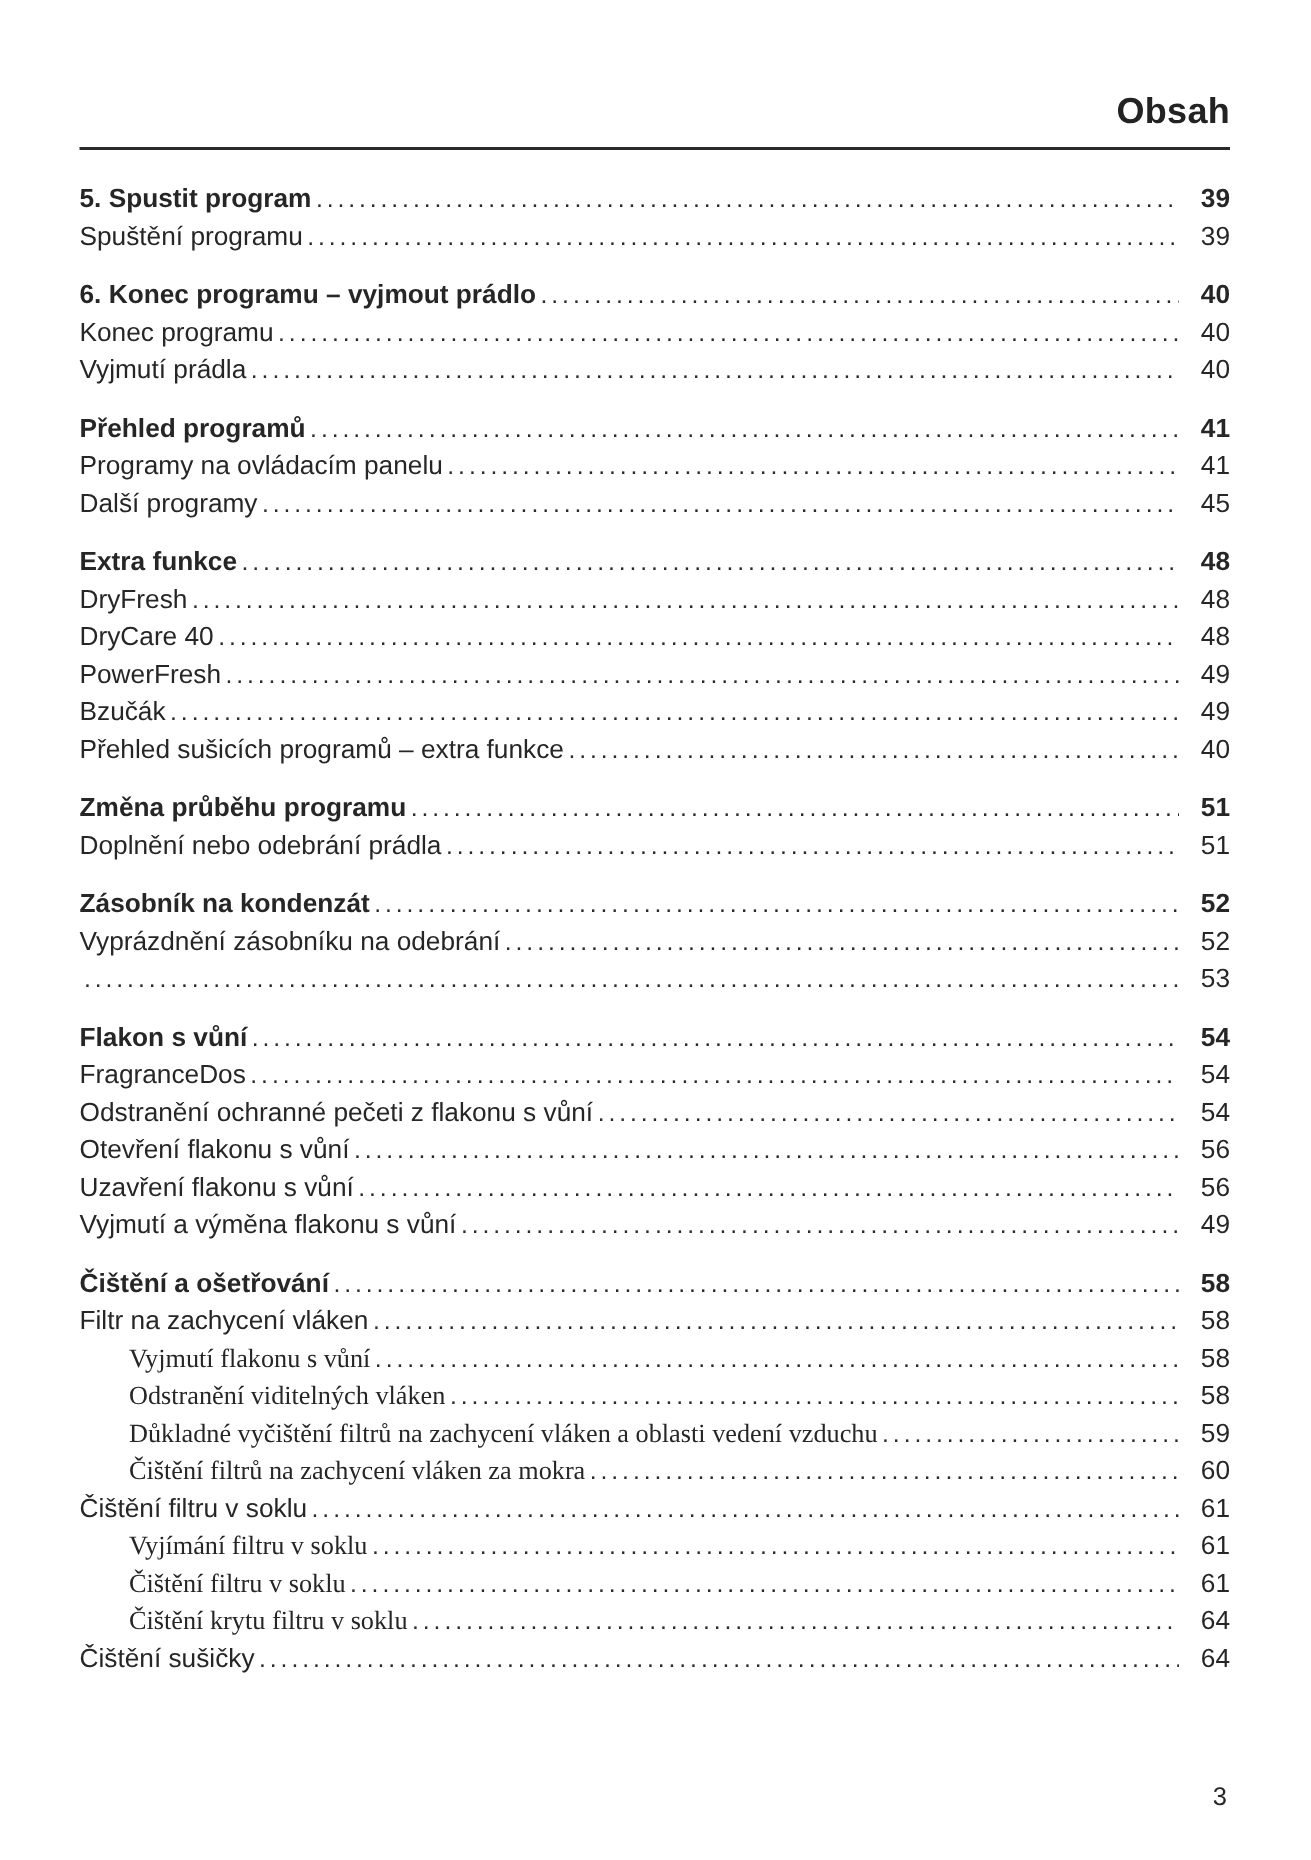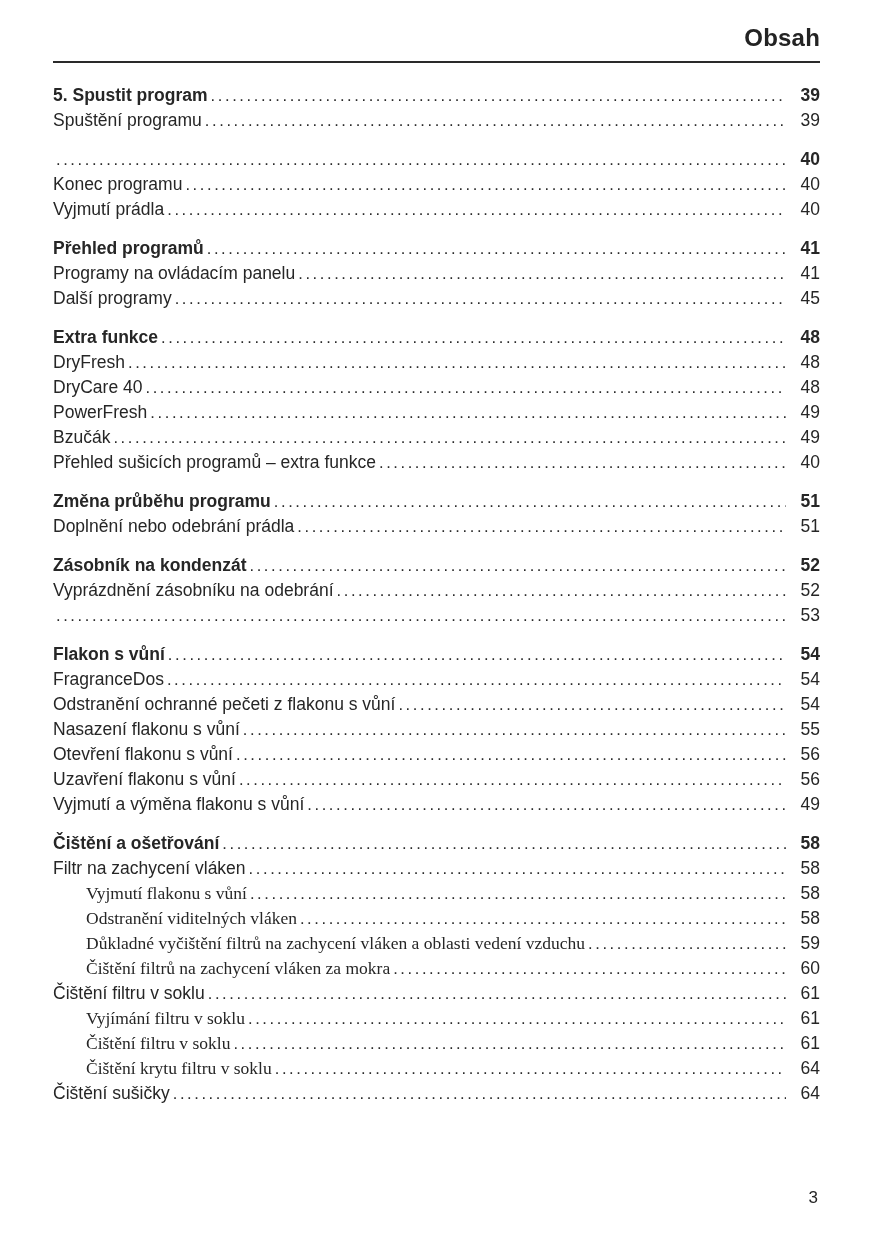--- a/index.html
+++ b/index.html
@@ -14,21 +14,21 @@
     font-family: "Liberation Sans", "DejaVu Sans", sans-serif;
     color: #262626;
     overflow: hidden;
   }
   .page {
     position: absolute;
     inset: 0;
   }
   .header {
     margin: 0 54px 0 53px;
-    padding-top: 24px;
+    padding-top: 61px;
   }
   .page-title {
     margin: 0;
     text-align: right;
     font-size: 24px;
     font-weight: 700;
     letter-spacing: 0.2px;
     line-height: 1.2;
     color: #232323;
   }
@@ -107,20 +107,21 @@
           <span class="page-num">39</span>
         </div>
         <div class="toc-row">
           <span class="entry-label">Spuštění programu</span>
           <span class="dot-leader"></span>
           <span class="page-num">39</span>
         </div>
       </div>
       <div class="toc-group">
         <div class="toc-row bold">
+          <span class="entry-label">6. Konec programu – vyjmout prádlo</span>
           <span class="dot-leader"></span>
           <span class="page-num">40</span>
         </div>
         <div class="toc-row">
           <span class="entry-label">Konec programu</span>
           <span class="dot-leader"></span>
           <span class="page-num">40</span>
         </div>
         <div class="toc-row">
           <span class="entry-label">Vyjmutí prádla</span>
@@ -215,25 +216,20 @@
           <span class="entry-label">FragranceDos</span>
           <span class="dot-leader"></span>
           <span class="page-num">54</span>
         </div>
         <div class="toc-row">
           <span class="entry-label">Odstranění ochranné pečeti z flakonu s vůní</span>
           <span class="dot-leader"></span>
           <span class="page-num">54</span>
         </div>
         <div class="toc-row">
-          <span class="entry-label">Nasazení flakonu s vůní</span>
-          <span class="dot-leader"></span>
-          <span class="page-num">55</span>
-        </div>
-        <div class="toc-row">
           <span class="entry-label">Otevření flakonu s vůní</span>
           <span class="dot-leader"></span>
           <span class="page-num">56</span>
         </div>
         <div class="toc-row">
           <span class="entry-label">Uzavření flakonu s vůní</span>
           <span class="dot-leader"></span>
           <span class="page-num">56</span>
         </div>
         <div class="toc-row">

